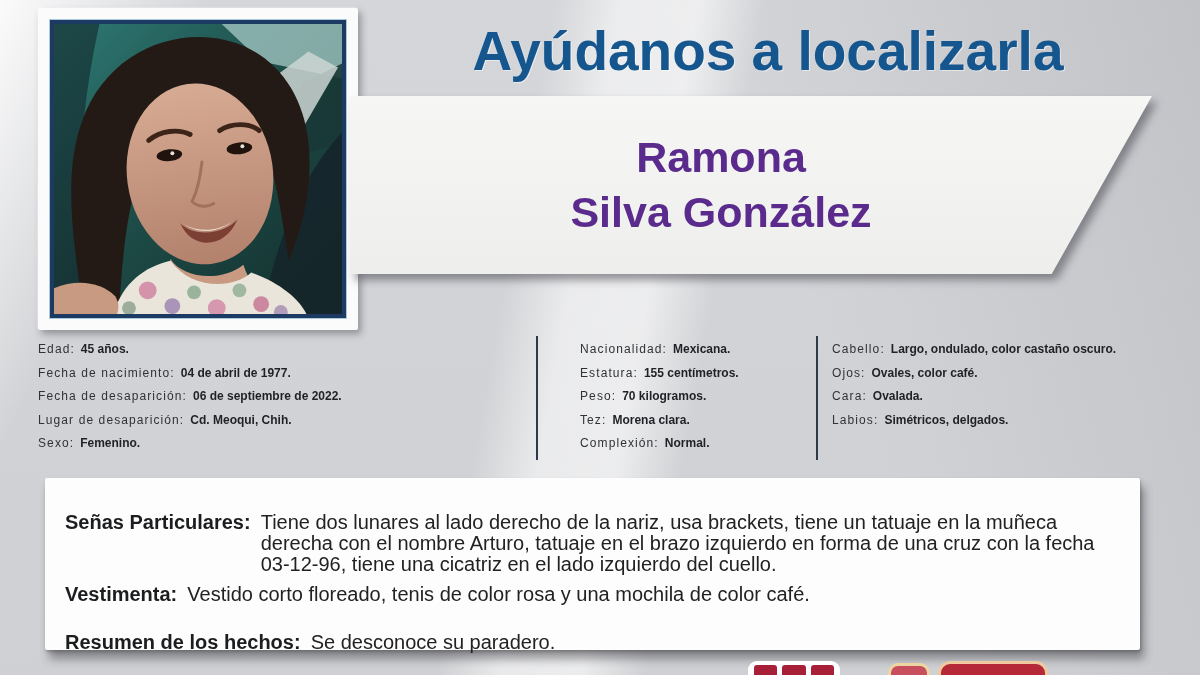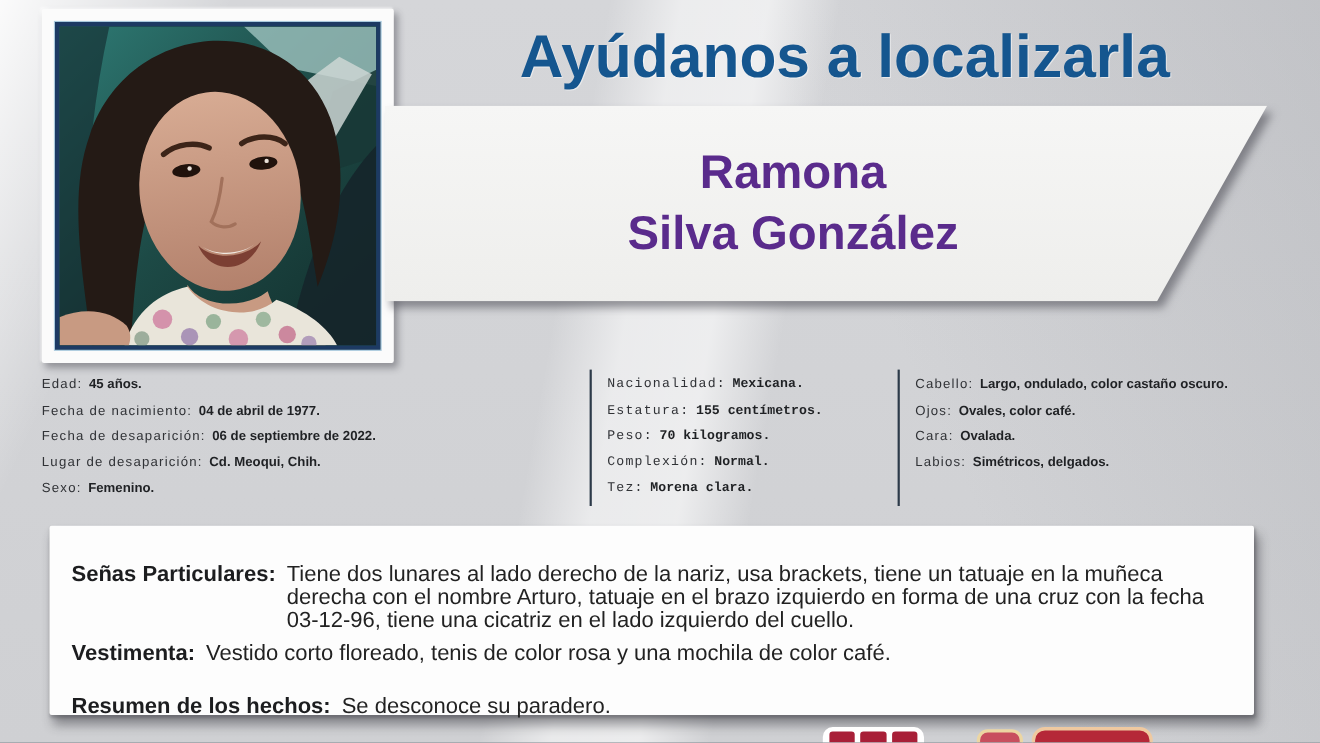--- a/index.html
+++ b/index.html
@@ -44,21 +44,21 @@
   }
   .name-line{
     font-size:43px;font-weight:800;color:#5a2b8c;line-height:1.28;
     text-align:center;width:640px;margin-left:-60px;white-space:nowrap;
   }
 
   
   .details{position:absolute;left:0;top:338px;width:1200px;height:122px;color:#232527;}
   .dcol{position:absolute;top:0;}
   .dcol-1{left:38px;width:480px;}
-  .dcol-2{left:552px;width:255px;font-family:Liberation Mono, monospace;}
+  .dcol-2{left:580px;width:255px;}
   .dcol-3{left:832px;width:365px;}
   .dline{font-size:12px;line-height:23.5px;white-space:nowrap;}
   .dlbl{letter-spacing:1.1px;font-weight:500;color:#303236;margin-right:6px;}
   .dval{font-weight:700;color:#1f2124;}
   .vdiv{position:absolute;top:-2px;width:2px;height:124px;background:#2c3a49;}
   .vdiv-1{left:536px;}
   .vdiv-2{left:816px;}
 
   
   .info-box{
@@ -149,22 +149,22 @@
       <div class="dline"><span class="dlbl">Fecha de nacimiento:</span><span class="dval">04 de abril de 1977.</span></div>
       <div class="dline"><span class="dlbl">Fecha de desaparición:</span><span class="dval">06 de septiembre de 2022.</span></div>
       <div class="dline"><span class="dlbl">Lugar de desaparición:</span><span class="dval">Cd. Meoqui, Chih.</span></div>
       <div class="dline"><span class="dlbl">Sexo:</span><span class="dval">Femenino.</span></div>
     </div>
     <div class="vdiv vdiv-1"></div>
     <div class="dcol dcol-2">
       <div class="dline"><span class="dlbl">Nacionalidad:</span><span class="dval">Mexicana.</span></div>
       <div class="dline"><span class="dlbl">Estatura:</span><span class="dval">155 centímetros.</span></div>
       <div class="dline"><span class="dlbl">Peso:</span><span class="dval">70 kilogramos.</span></div>
+      <div class="dline"><span class="dlbl">Tez:</span><span class="dval">Morena clara.</span></div>
       <div class="dline"><span class="dlbl">Complexión:</span><span class="dval">Normal.</span></div>
-      <div class="dline"><span class="dlbl">Tez:</span><span class="dval">Morena clara.</span></div>
     </div>
     <div class="vdiv vdiv-2"></div>
     <div class="dcol dcol-3">
       <div class="dline"><span class="dlbl">Cabello:</span><span class="dval">Largo, ondulado, color castaño oscuro.</span></div>
       <div class="dline"><span class="dlbl">Ojos:</span><span class="dval">Ovales, color café.</span></div>
       <div class="dline"><span class="dlbl">Cara:</span><span class="dval">Ovalada.</span></div>
       <div class="dline"><span class="dlbl">Labios:</span><span class="dval">Simétricos, delgados.</span></div>
     </div>
   </div>
 

